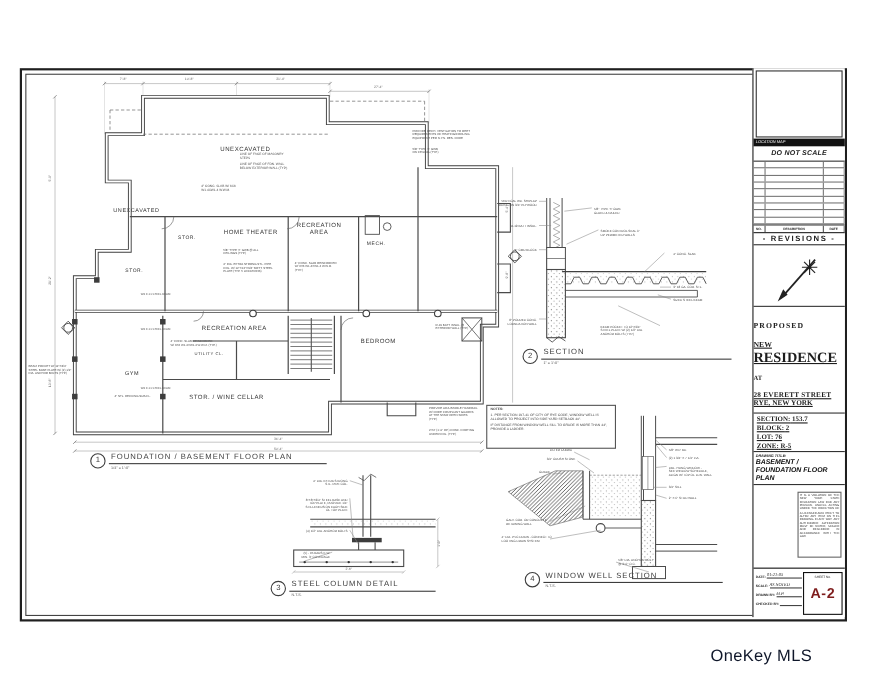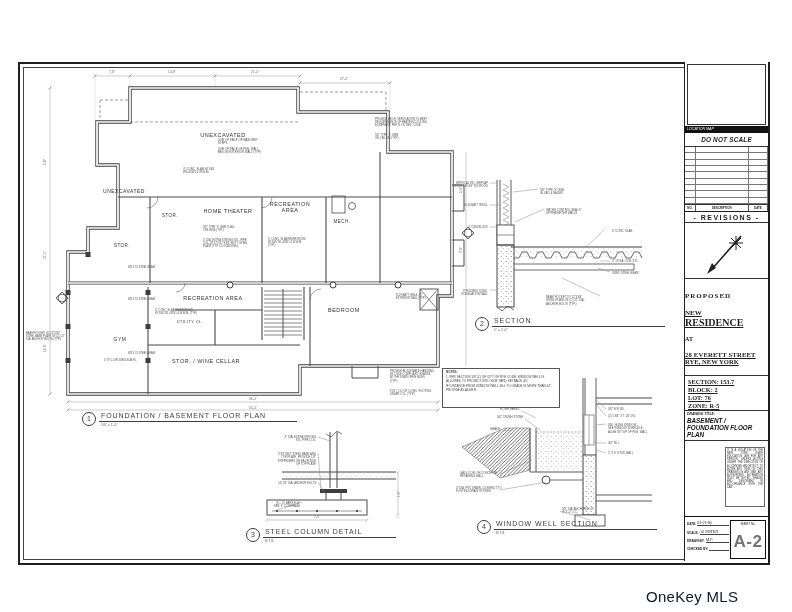--- a/index.html
+++ b/index.html
@@ -38,41 +38,41 @@
   #tb-revhead{height:7px;display:grid;grid-template-columns:13% 64% 23%;border-bottom:.8px solid #222;
               font-size:2.9px;font-weight:bold;color:#222;text-align:center;line-height:7px;}
   #tb-revhead div{border-right:.5px solid #555;}
   #tb-revtitle{height:11px;font-size:7px;font-weight:bold;letter-spacing:1.5px;text-align:center;line-height:11px;
                color:#222;border-bottom:.8px solid #333;}
   #tb-compass{height:56px;border-bottom:.8px solid #333;}
   #tb-project{height:97px;border-bottom:.8px solid #333;
               font-family:Liberation Serif, serif;color:#1d1d1d;}
   #tb-project .p1{font-size:7px;font-weight:bold;letter-spacing:1px;margin-top:13px;}
   #tb-project .p2{font-size:7px;font-weight:bold;text-decoration:underline;margin-top:9px;}
-  #tb-project .p3{font-size:10px;font-weight:bold;text-decoration:underline;}
+  #tb-project .p3{font-size:13px;font-weight:bold;text-decoration:underline;}
   #tb-project .p4{font-size:6px;font-weight:bold;margin-top:8px;}
   #tb-project .p5{font-size:6.6px;font-weight:bold;text-decoration:underline;margin-top:9px;letter-spacing:.2px;}
   #tb-project .p6{font-size:6.6px;font-weight:bold;text-decoration:underline;}
   #tb-lot{height:35px;border-bottom:.8px solid #333;padding:2px 0 0 3px;font-family:"Liberation Serif",serif;}
   #tb-lot .lline{font-size:6.3px;font-weight:bold;color:#1d1d1d;text-decoration:underline;line-height:1.25;}
   #tb-dtitle{height:30px;border-bottom:.8px solid #333;padding:1px 2px;}
   #tb-dtitle .dlab{font-size:3.4px;font-weight:bold;font-style:italic;color:#222;}
   #tb-dtitle .dval{font-size:6.3px;font-weight:bold;font-style:italic;color:#111;line-height:1.15;margin-top:1px;}
   #tb-legal{height:75px;}
   #tb-legal .legal{position:absolute;right:3px;top:6px;width:36px;height:56px;font-size:2.6px;line-height:1.2;
                    text-align:justify;color:#333;border:.5px solid #666;padding:1px;}
   #tb-bottom{height:46px;border-top:.8px solid #111;display:flex;}
   #tb-fields{flex:1;padding:4px 1px 0 2px;}
   .frow{display:flex;align-items:flex-end;margin-bottom:3.5px;}
   .flab{font-size:3.1px;font-weight:bold;color:#222;white-space:nowrap;}
   .fval{flex:1;font-size:4px;font-style:italic;font-family:"Liberation Serif",serif;color:#222;
         border-bottom:.6px solid #444;margin-left:1px;line-height:1;white-space:nowrap;}
   #tb-sheetbox{flex:0 0 34px;border:1px solid #111;margin:3px 2px 3px 0;text-align:center;}
   #tb-sheetbox .slab{font-size:2.9px;color:#222;margin-top:1px;}
-  #tb-sheetbox .snum{font-size:17px;font-weight:bold;color:#737373;margin-top:6px;letter-spacing:.5px;}
+  #tb-sheetbox .snum{font-size:13px;font-weight:bold;color:#7f1d1d;margin-top:6px;letter-spacing:.5px;}
   
   #watermark{position:absolute;left:646px;top:588px;font-size:15px;color:#0f172a;letter-spacing:.3px;}
 </style>
 </head>
 <body>
 
 <div id="page">
 
   <div id="sheet-border">
     <div id="sheet-border-inner"></div>

